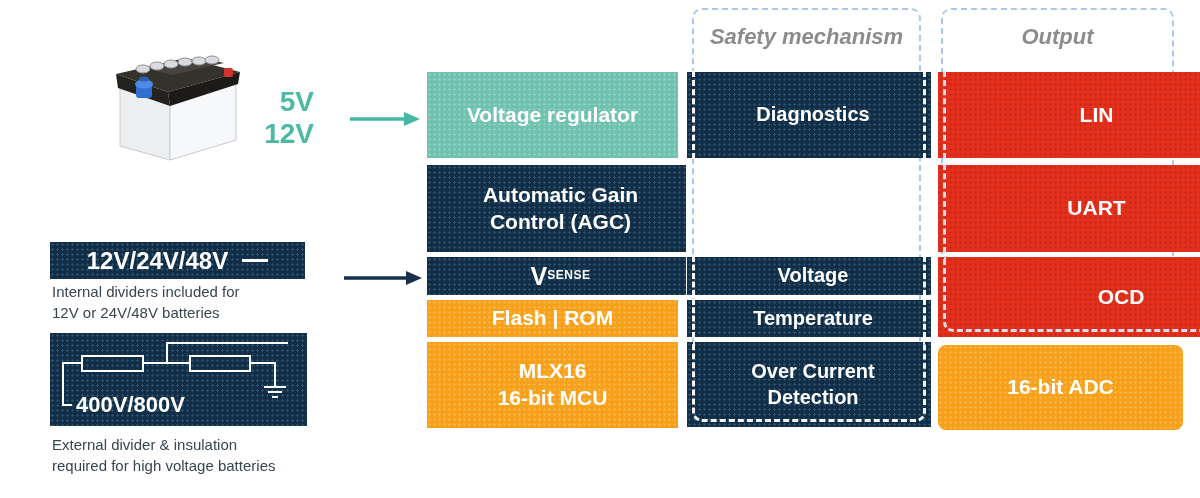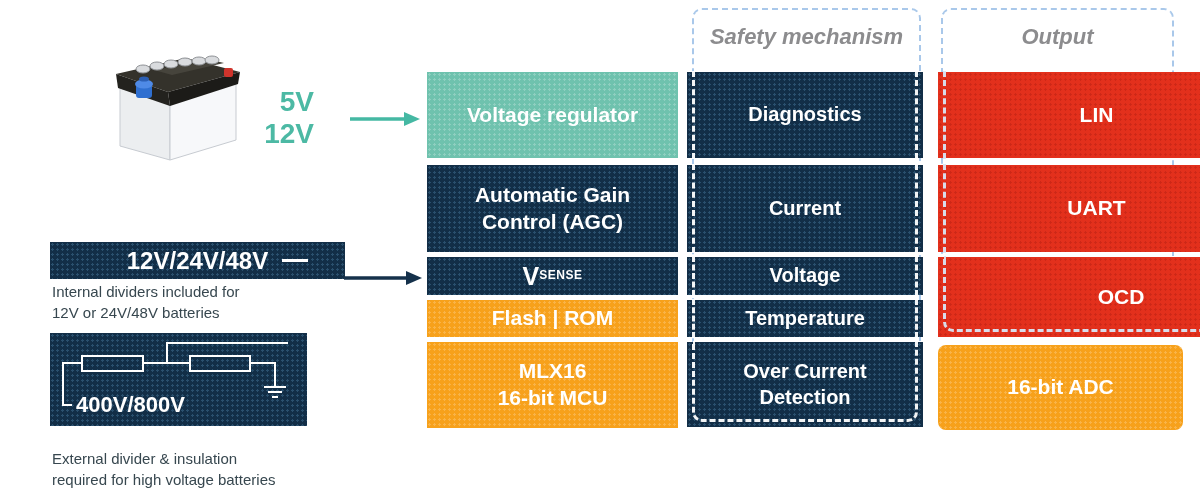--- a/index.html
+++ b/index.html
@@ -3,21 +3,21 @@
 <meta charset="utf-8">
 <style>
   html,body{margin:0;padding:0;background:#fff;}
   #canvas{position:relative;width:1200px;height:498px;background:#fff;overflow:hidden;
           font-family:"Liberation Sans","DejaVu Sans",sans-serif;}
 
   
   .box{position:absolute;display:flex;flex-direction:column;align-items:center;justify-content:center;
        color:#fff;font-weight:bold;text-align:center;line-height:1.28;}
   .navy{background-color:var(--navy,#122E47);
-        background-image:radial-gradient(rgba(96,158,196,.30) 1px,transparent 1.2px);background-size:5px 5px;}
+        background-image:radial-gradient(rgba(96,158,196,.30) 1px,transparent 1.2px);background-size:5px 5px;padding-left:8px;}
   .teal{background-color:var(--teal-box,#6FC2AE);
         background-image:radial-gradient(rgba(255,255,255,.22) 1px,transparent 1.2px);background-size:5px 5px;}
   .orange{background-color:var(--orange,#F7A11B);
         background-image:radial-gradient(rgba(255,255,255,.20) 1px,transparent 1.2px);background-size:5px 5px;}
   .red{background-color:var(--red,#E3301C);
         background-image:radial-gradient(rgba(130,15,8,.22) 1px,transparent 1.2px);background-size:5px 5px;padding-left:36px;}
 
   .fs21{font-size:21px;} .fs20{font-size:20px;}
 
   
@@ -31,21 +31,21 @@
   .frame{position:absolute;border:2px dashed var(--dash-blue,#A9C8EA);border-radius:10px;box-sizing:border-box;}
   .col-header{position:absolute;text-align:center;font-weight:bold;font-size:22px;
               color:var(--header-gray,#8C8C8E);font-style:italic;}
 
   
   .v-inline{position:absolute;left:238px;top:86px;width:76px;text-align:right;
             color:var(--teal-text,#4CB9A4);font-weight:bold;font-size:28px;line-height:32px;}
   .cap{position:absolute;color:var(--caption-text,#37474F);font-size:15px;line-height:20.5px;}
   .src-box{position:absolute;left:50px;background-color:var(--navy,#122E47);
            background-image:radial-gradient(rgba(96,158,196,.30) 1px,transparent 1.2px);background-size:5px 5px;}
-  .lv{top:242px;width:255px;height:37px;display:flex;align-items:center;justify-content:center;gap:14px;padding-left:40px;}
+  .lv{top:242px;width:255px;height:37px;display:flex;align-items:center;justify-content:center;gap:14px;}
   .lv .lbl{color:#fff;font-weight:bold;font-size:24px;}
   .hline{display:inline-block;width:26px;height:3px;background:#fff;}
   .hv{top:333px;width:257px;height:93px;}
   .hv-label{position:absolute;left:26px;bottom:8px;color:#fff;font-weight:bold;font-size:22px;}
   svg{display:block;}
   .sub{font-size:12px;vertical-align:-6px;letter-spacing:.5px;}
   .vmain{font-size:25px;}
 </style>
 </head>
 <body>
@@ -104,21 +104,21 @@
         <polyline points="117,30 117,10 238,10"></polyline>
         <rect x="140" y="23" width="60" height="15"></rect>
         <polyline points="200,30 225,30 225,54"></polyline>
         <line x1="214" y1="54" x2="236" y2="54"></line>
         <line x1="218" y1="59" x2="232" y2="59"></line>
         <line x1="222" y1="64" x2="228" y2="64"></line>
       </g>
     </svg>
     <span class="hv-label">400V/800V</span>
   </div>
-  <div class="cap" style="left:52px;top:449px;">
+  <div class="cap" style="left:52px;top:435px;">
     <div>External divider &amp; insulation</div>
     <div>required for high voltage batteries</div>
   </div>
 
   <div class="frame" style="left:692px;top:8px;width:229px;height:413px;"></div>
   <div class="frame" style="left:941px;top:8px;width:233px;height:323px;"></div>
   <div class="col-header" style="left:692px;top:24px;width:229px;">Safety mechanism</div>
   <div class="col-header" style="left:941px;top:24px;width:233px;">Output</div>
 
   <div class="box navy fs21" style="left:427px;top:165px;width:251px;height:87px;">
@@ -135,24 +135,20 @@
   <div class="box orange fs21" style="left:427px;top:300px;width:251px;height:37px;">
     <span>Flash | ROM</span>
   </div>
   <div class="box orange fs21" style="left:427px;top:342px;width:251px;height:86px;">
     <span>MLX16</span>
     <span>16-bit MCU</span>
   </div>
 
   <div class="box navy fs20" style="left:687px;top:72px;width:236px;height:86px;">
     <span>Diagnostics</span>
-    <i class="vdash"></i>
-  </div>
-  <div class="box navy fs20" style="left:687px;top:165px;width:236px;height:87px;">
-    <span>Current</span>
     <i class="vdash"></i>
   </div>
   <div class="box navy fs20" style="left:687px;top:257px;width:236px;height:38px;">
     <span>Voltage</span>
     <i class="vdash"></i>
   </div>
   <div class="box navy fs20" style="left:687px;top:300px;width:236px;height:37px;">
     <span>Temperature</span>
     <i class="vdash"></i>
   </div>

